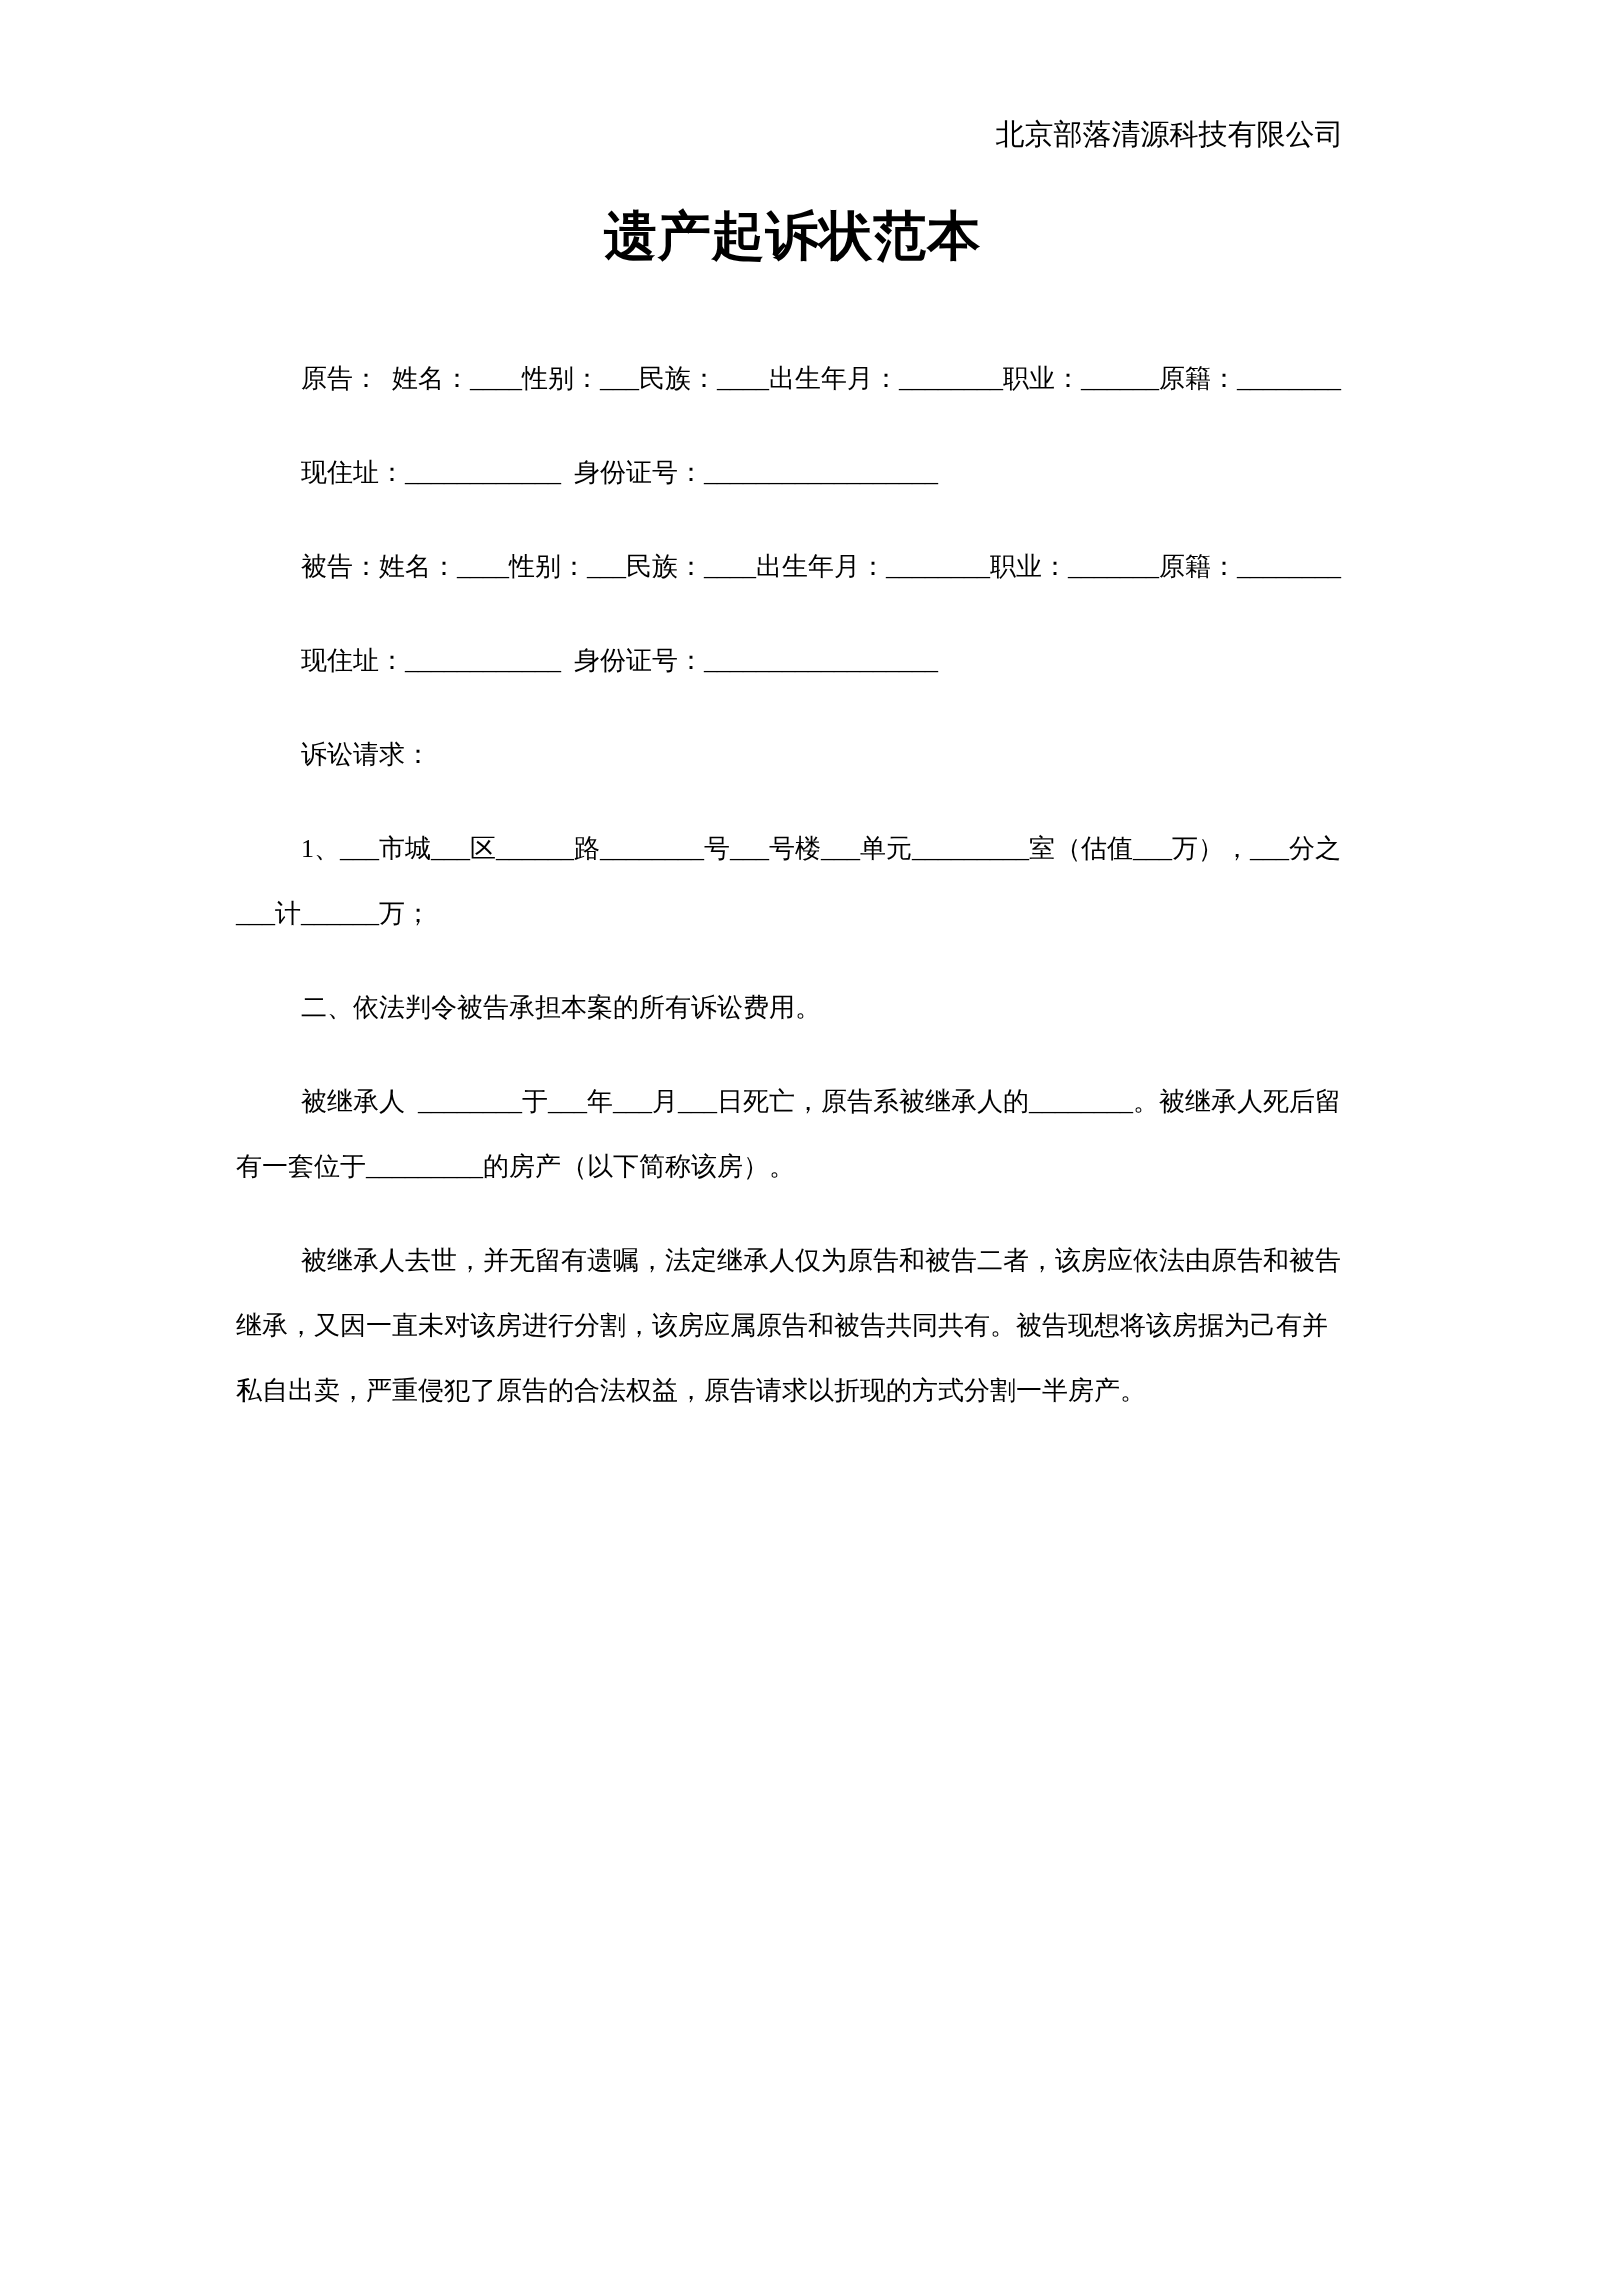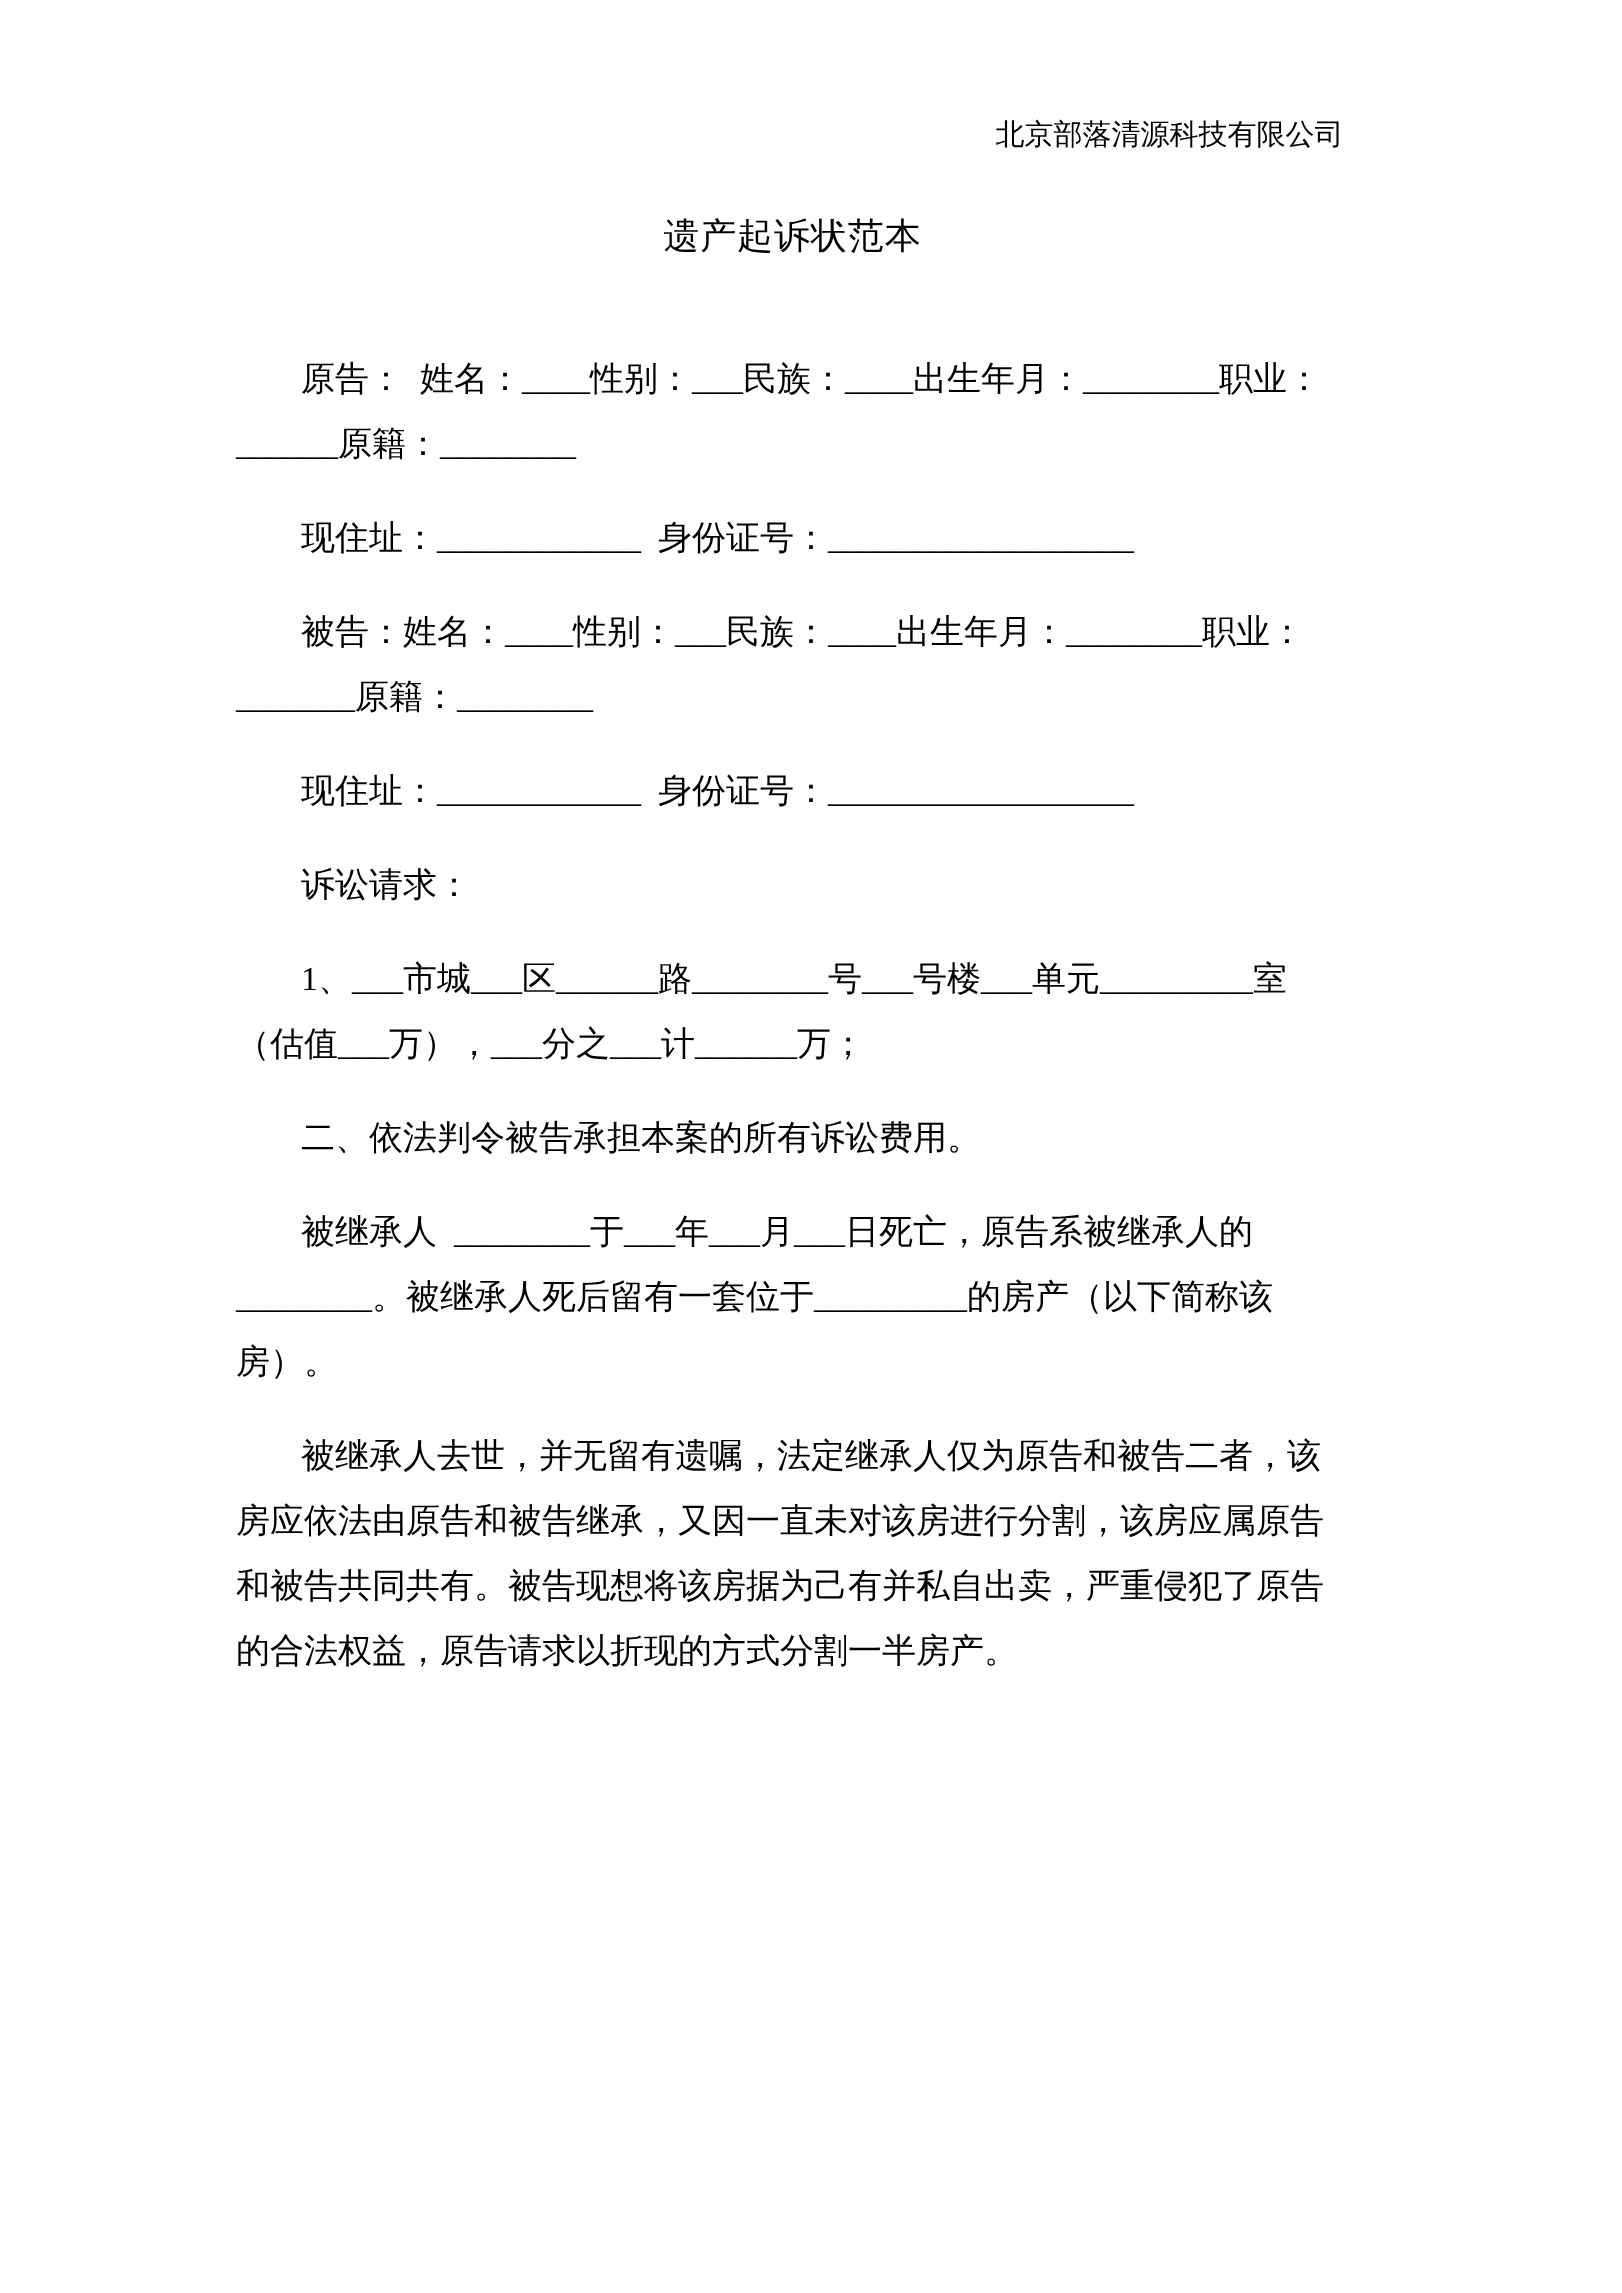--- a/index.html
+++ b/index.html
@@ -21,32 +21,32 @@
   .letterhead {
     font-family: "Liberation Sans", "DejaVu Sans", sans-serif;
     font-size: 29px;
     line-height: 33px;
     text-align: right;
     margin: 0 3.6px 0 0;
     white-space: nowrap;
   }
   .doc-title {
     font-family: "Liberation Serif", "DejaVu Serif", serif;
-    font-size: 36px;
-    font-weight: 400;
+    font-size: 53px;
+    font-weight: 700;
     line-height: 64px;
     text-align: center;
     margin: 53px 0 78px 0;
     
     position: relative;
     left: 0.9px;
     letter-spacing: 0.9px;
   }
   .para {
-    font-size: 34px;
+    font-size: 26px;
     line-height: 65px;
     margin: 0 0 29px 0;
     text-indent: 65px;
     white-space: pre-wrap;
     word-break: normal;
     text-align: left;
   }
 </style>
 </head>
 <body>

